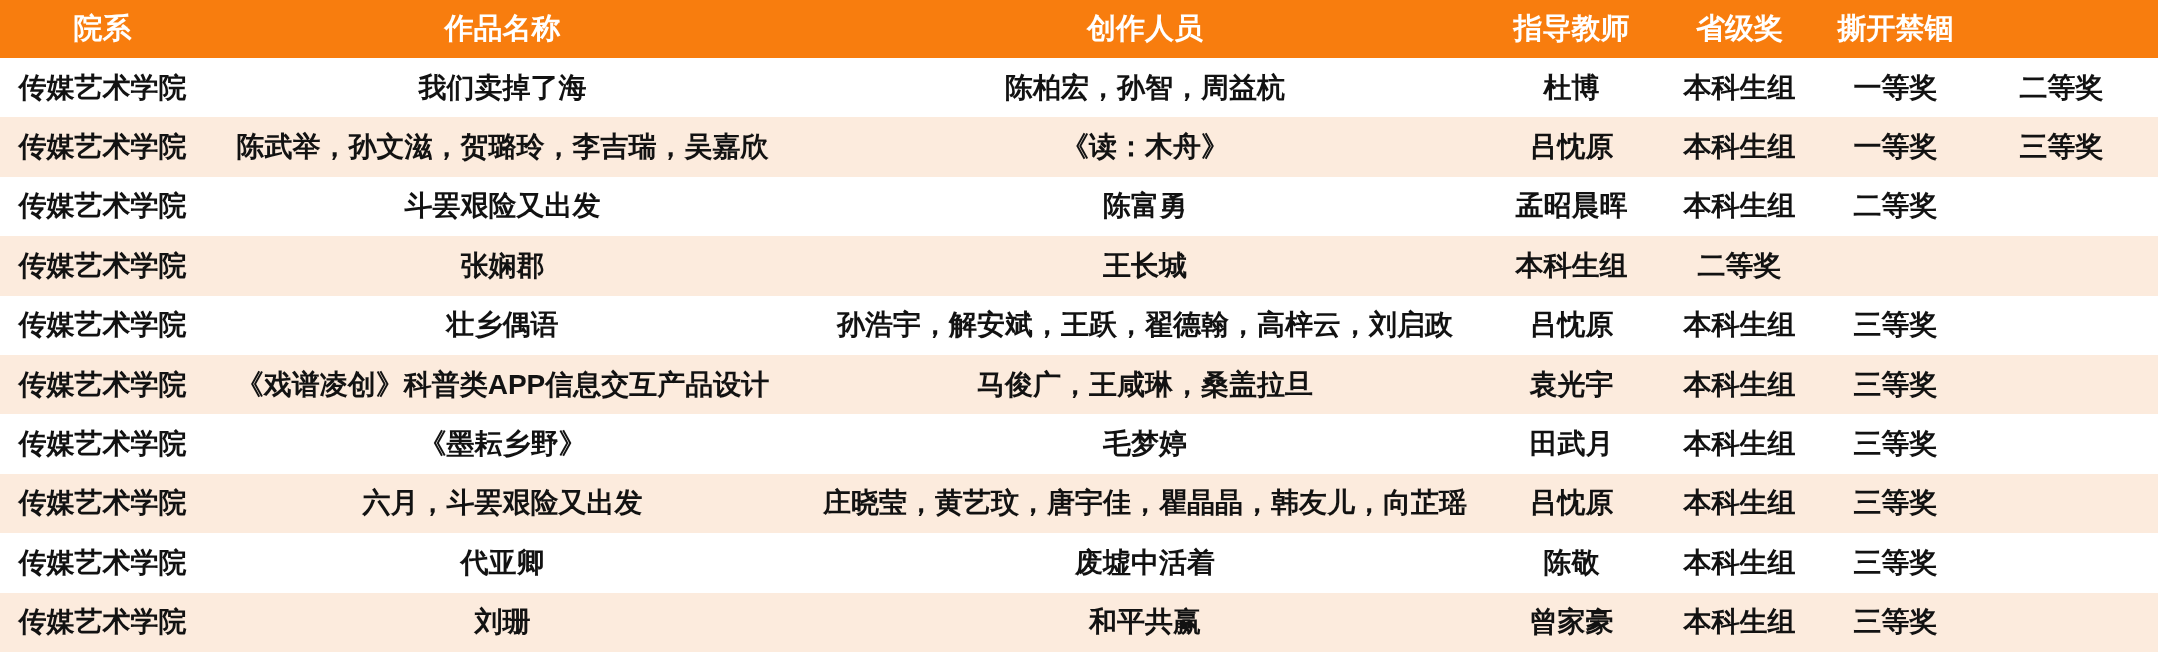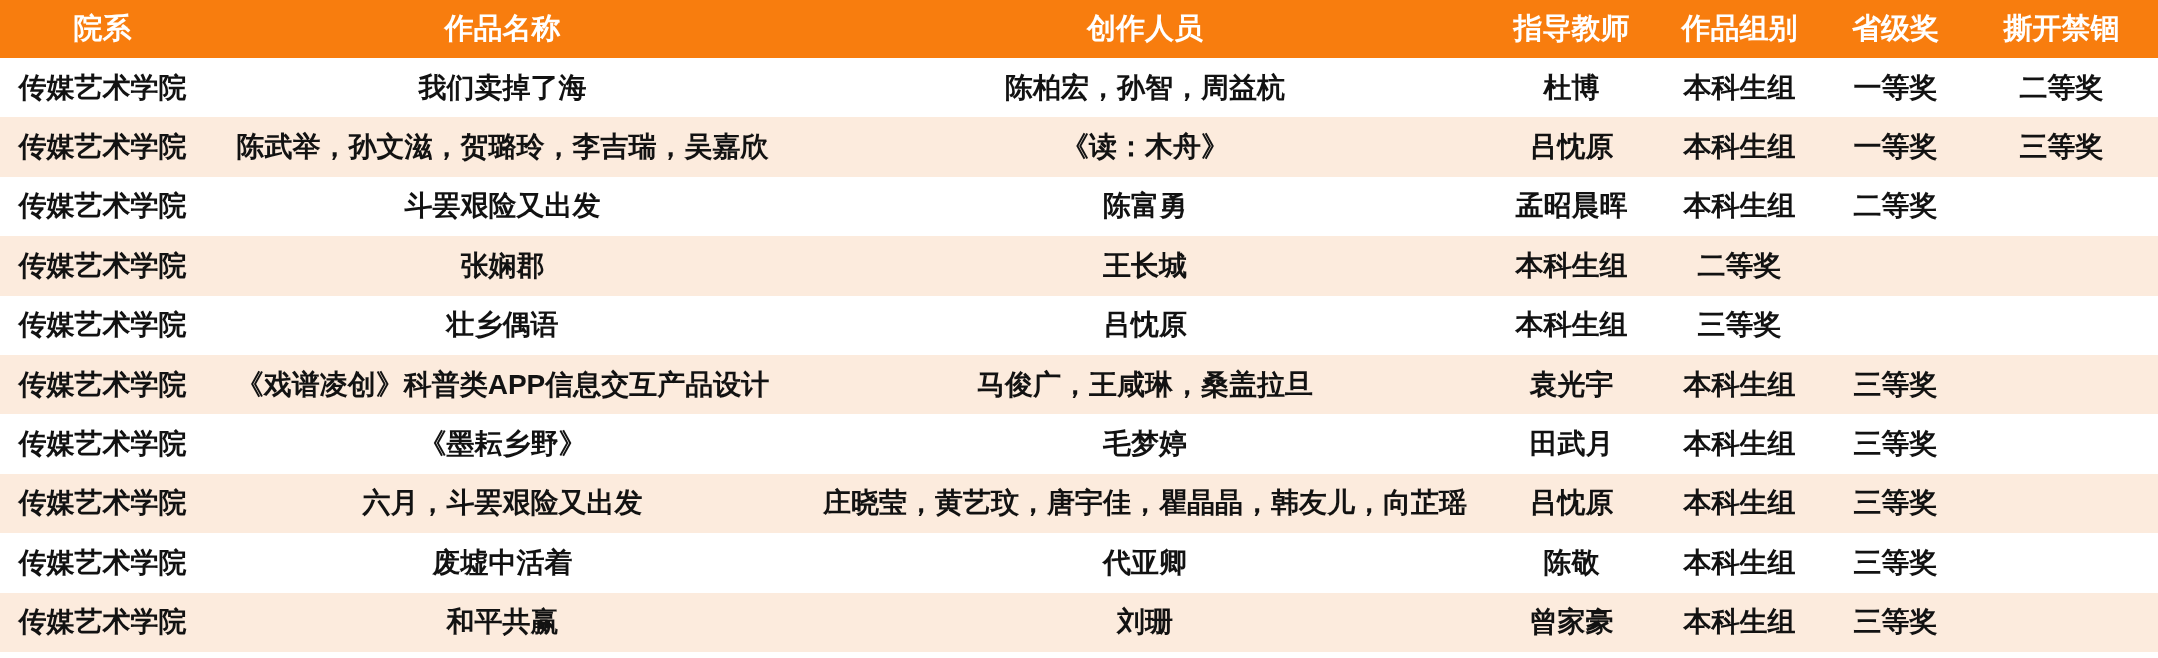--- a/index.html
+++ b/index.html
@@ -39,21 +39,20 @@
 </head>
 <body>
 
 <div class="award-table">
 
   <div class="row header">
     <div class="cell">院系</div>
     <div class="cell">作品名称</div>
     <div class="cell">创作人员</div>
     <div class="cell">指导教师</div>
-    <div class="cell">作品组别</div>
     <div class="cell">省级奖</div>
     <div class="cell">撕开禁锢</div>
   </div>
 
   <div class="row plain">
     <div class="cell">传媒艺术学院</div>
     <div class="cell">我们卖掉了海</div>
     <div class="cell">陈柏宏，孙智，周益杭</div>
     <div class="cell">杜博</div>
     <div class="cell">本科生组</div>
@@ -86,20 +85,21 @@
     <div class="cell">张娴郡</div>
     <div class="cell">王长城</div>
     <div class="cell">本科生组</div>
     <div class="cell">二等奖</div>
     <div class="cell"></div>
   </div>
 
   <div class="row plain">
     <div class="cell">传媒艺术学院</div>
     <div class="cell">壮乡偶语</div>
+    <div class="cell">孙浩宇，解安斌，王跃，翟德翰，高梓云，刘启政</div>
     <div class="cell">吕忱原</div>
     <div class="cell">本科生组</div>
     <div class="cell">三等奖</div>
     <div class="cell"></div>
   </div>
 
   <div class="row alt">
     <div class="cell">传媒艺术学院</div>
     <div class="cell">《戏谱凌创》科普类APP信息交互产品设计</div>
     <div class="cell">马俊广，王咸琳，桑盖拉旦</div>
@@ -124,32 +124,32 @@
     <div class="cell">六月，斗罢艰险又出发</div>
     <div class="cell">庄晓莹，黄艺玟，唐宇佳，瞿晶晶，韩友儿，向芷瑶</div>
     <div class="cell">吕忱原</div>
     <div class="cell">本科生组</div>
     <div class="cell">三等奖</div>
     <div class="cell"></div>
   </div>
 
   <div class="row plain">
     <div class="cell">传媒艺术学院</div>
+    <div class="cell">代亚卿</div>
     <div class="cell">废墟中活着</div>
-    <div class="cell">代亚卿</div>
     <div class="cell">陈敬</div>
     <div class="cell">本科生组</div>
     <div class="cell">三等奖</div>
     <div class="cell"></div>
   </div>
 
   <div class="row alt">
     <div class="cell">传媒艺术学院</div>
+    <div class="cell">刘珊</div>
     <div class="cell">和平共赢</div>
-    <div class="cell">刘珊</div>
     <div class="cell">曾家豪</div>
     <div class="cell">本科生组</div>
     <div class="cell">三等奖</div>
     <div class="cell"></div>
   </div>
 
   <div class="filler"></div>
 
 </div>
 

